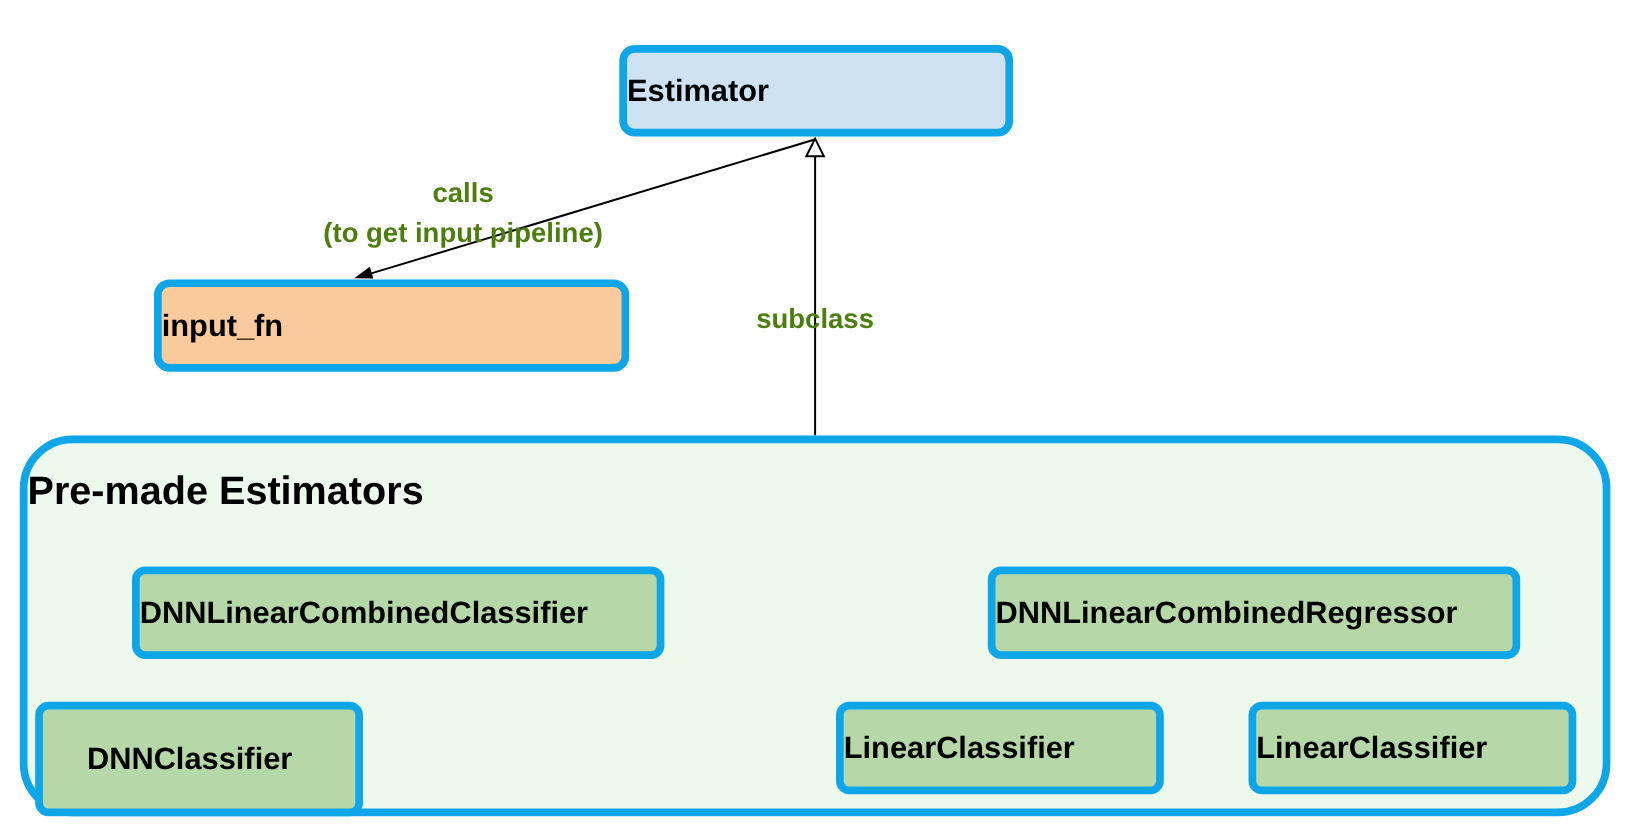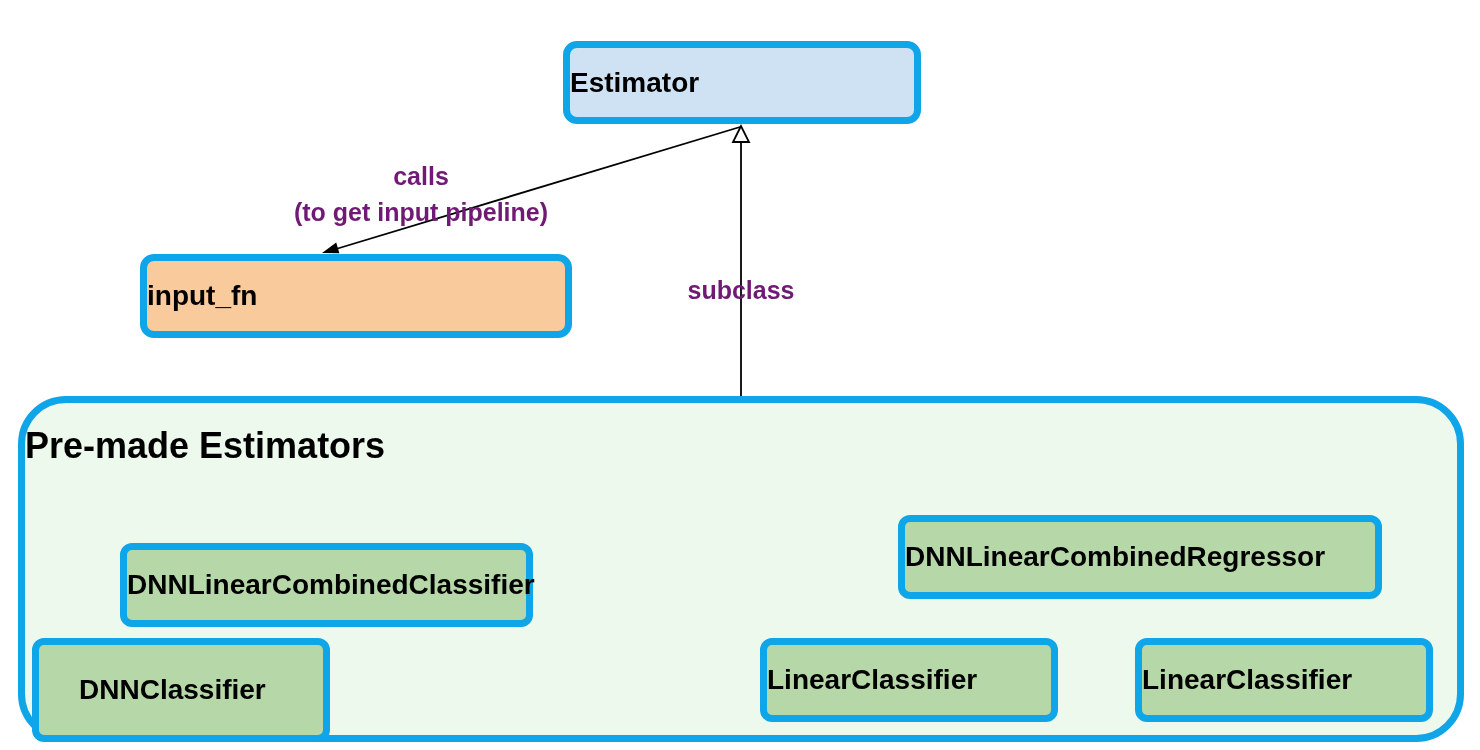--- a/index.html
+++ b/index.html
@@ -43,31 +43,31 @@
     border-radius: 48px;
     align-items: flex-start;
     font-size: 36px;
     padding-top: 22px;
   }
   .premade-box {
     background: #b6d7a8;
     border-radius: 12px;
     font-size: 28px;
   }
-  #box-dnnlc-classifier { left: 120px;  top: 515px; width: 413px; height: 84px; margin-top: 28px; }
+  #box-dnnlc-classifier { left: 120px;  top: 515px; width: 484px; height: 84px; }
   #box-dnnlc-regressor  { left: 850px;  top: 515px; width: 484px; height: 84px; margin-left: 48px; }
   #box-dnn-classifier   { left: 32px;   top: 638px; width: 298px; height: 104px; padding-left: 40px; }
   #box-dnn-regressor    { left: 385px;  top: 638px; width: 298px; height: 84px; }
   #box-linear-classifier-1 { left: 760px;  top: 638px; width: 298px; height: 84px; }
   #box-linear-classifier-2 { left: 1135px; top: 638px; width: 298px; height: 84px; }
 
   .edge-label {
     position: absolute;
     font-weight: bold;
-    color: #701a75;
+    color: #4d7c0f;
     text-align: center;
     font-size: 25px;
     line-height: 36px;
   }
   #calls-label { left: 221px; top: 158px; width: 400px; }
   #subclass-label { left: 641px; top: 272px; width: 200px; }
 
   #arrow-layer {
     position: absolute;
     left: 0; top: 0;

